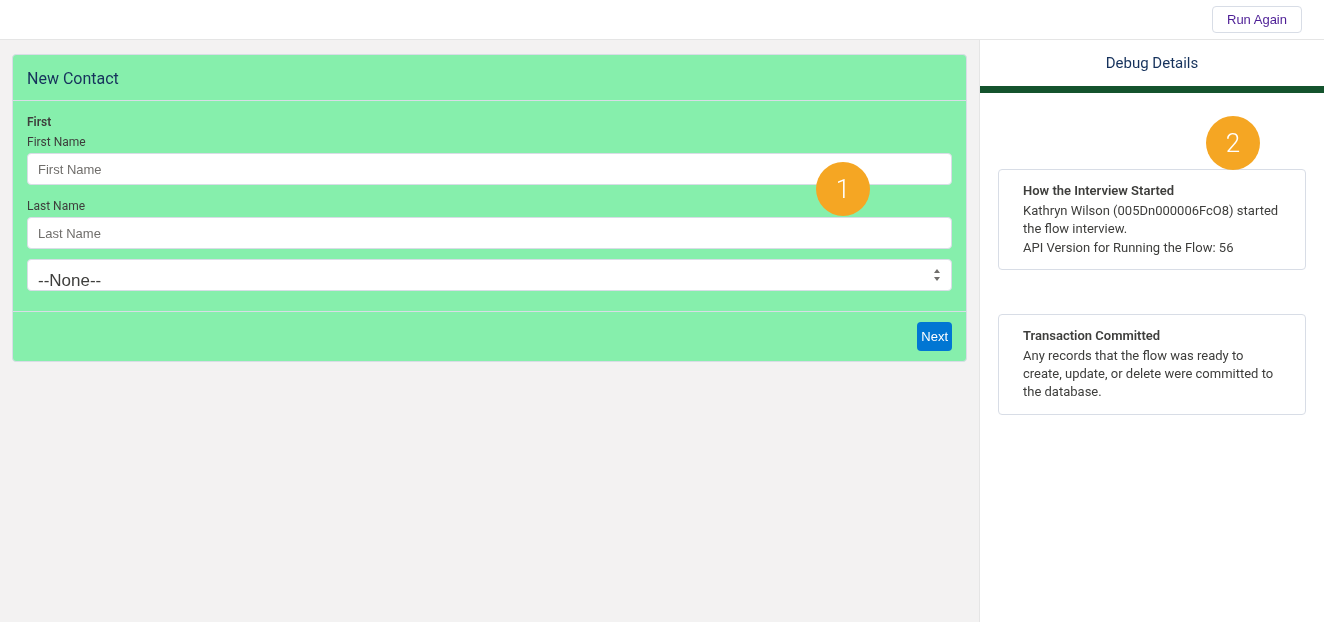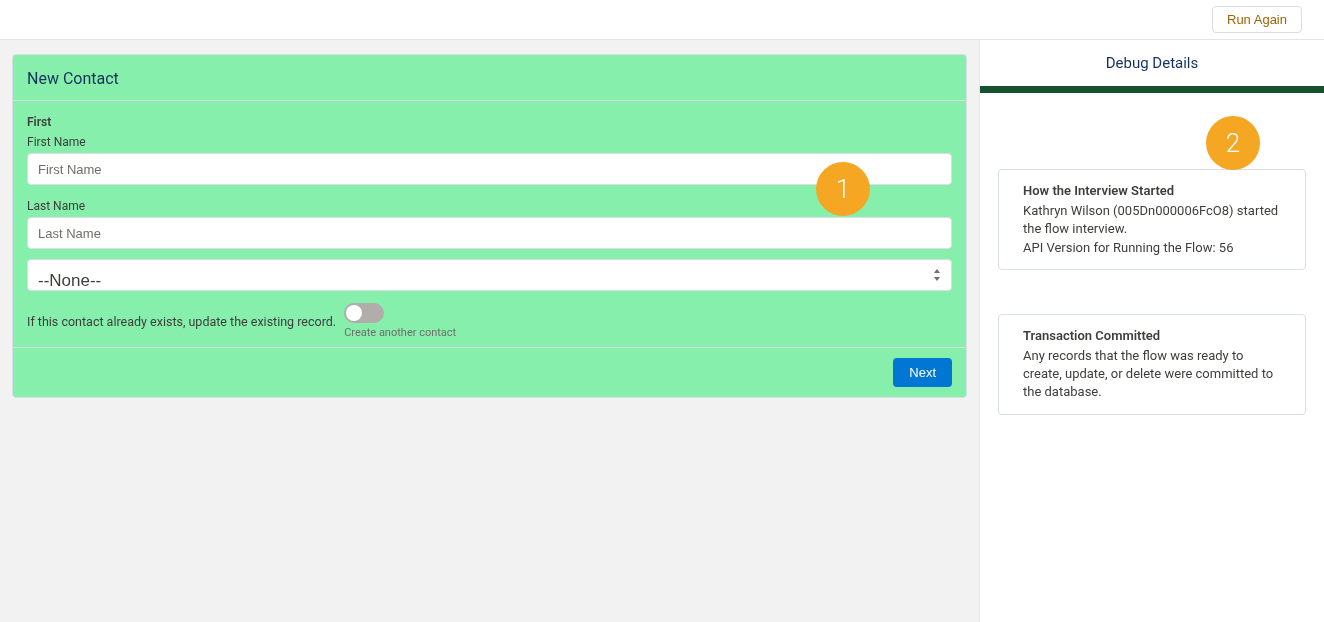--- a/index.html
+++ b/index.html
@@ -19,21 +19,21 @@
       display: flex;
       justify-content: flex-end;
       align-items: center;
       padding: 0 22px;
       border-bottom: 1px solid #e5e5e5;
     }
     .run-again-btn {
       background: #fff;
       border: 1px solid #d8dde6;
       border-radius: 4px;
-      color: #a16207;
+      color: #4c1d95;
       font-size: 13px;
       padding: 5px 14px;
       cursor: pointer;
     }
     .layout {
       display: flex;
       height: calc(100% - 40px);
     }
     .left-pane {
       flex: 1;
@@ -153,21 +153,21 @@
       border-top: 1px solid #d8dde6;
       padding: 10px 14px;
       display: flex;
       justify-content: flex-end;
     }
     .next-btn {
       background: #0176d3;
       color: #fff;
       border: none;
       border-radius: 4px;
-      padding: 7px 16px;
+      padding: 7px 4px;
       font-size: 13px;
       cursor: pointer;
     }
     .debug-header {
       text-align: center;
       padding: 14px 0;
       border-bottom: 7px solid #14532d;
       color: #16325c;
       font-size: 15px;
       font-weight: 400;
@@ -237,29 +237,20 @@
             <option>--None--</option>
           </select>
           <span class="sort-icon">
             <svg viewBox="0 0 10 16" width="10" height="16">
               <path d="M5 2 L8 6 L2 6 Z" fill="#706e6b"></path>
               <path d="M5 14 L2 10 L8 10 Z" fill="#706e6b"></path>
             </svg>
           </span>
         </div>
 
-        <div class="toggle-row">
-          <span class="toggle-text">If this contact already exists, update the existing record.</span>
-          <div class="toggle-col">
-            <div class="toggle">
-              <div class="toggle-knob"></div>
-            </div>
-            <span class="toggle-sub">Create another contact</span>
-          </div>
-        </div>
 
       </div>
       <div class="card-footer">
         <button class="next-btn">Next</button>
       </div>
     </div>
 
   </div>
 
   <div class="right-pane">

